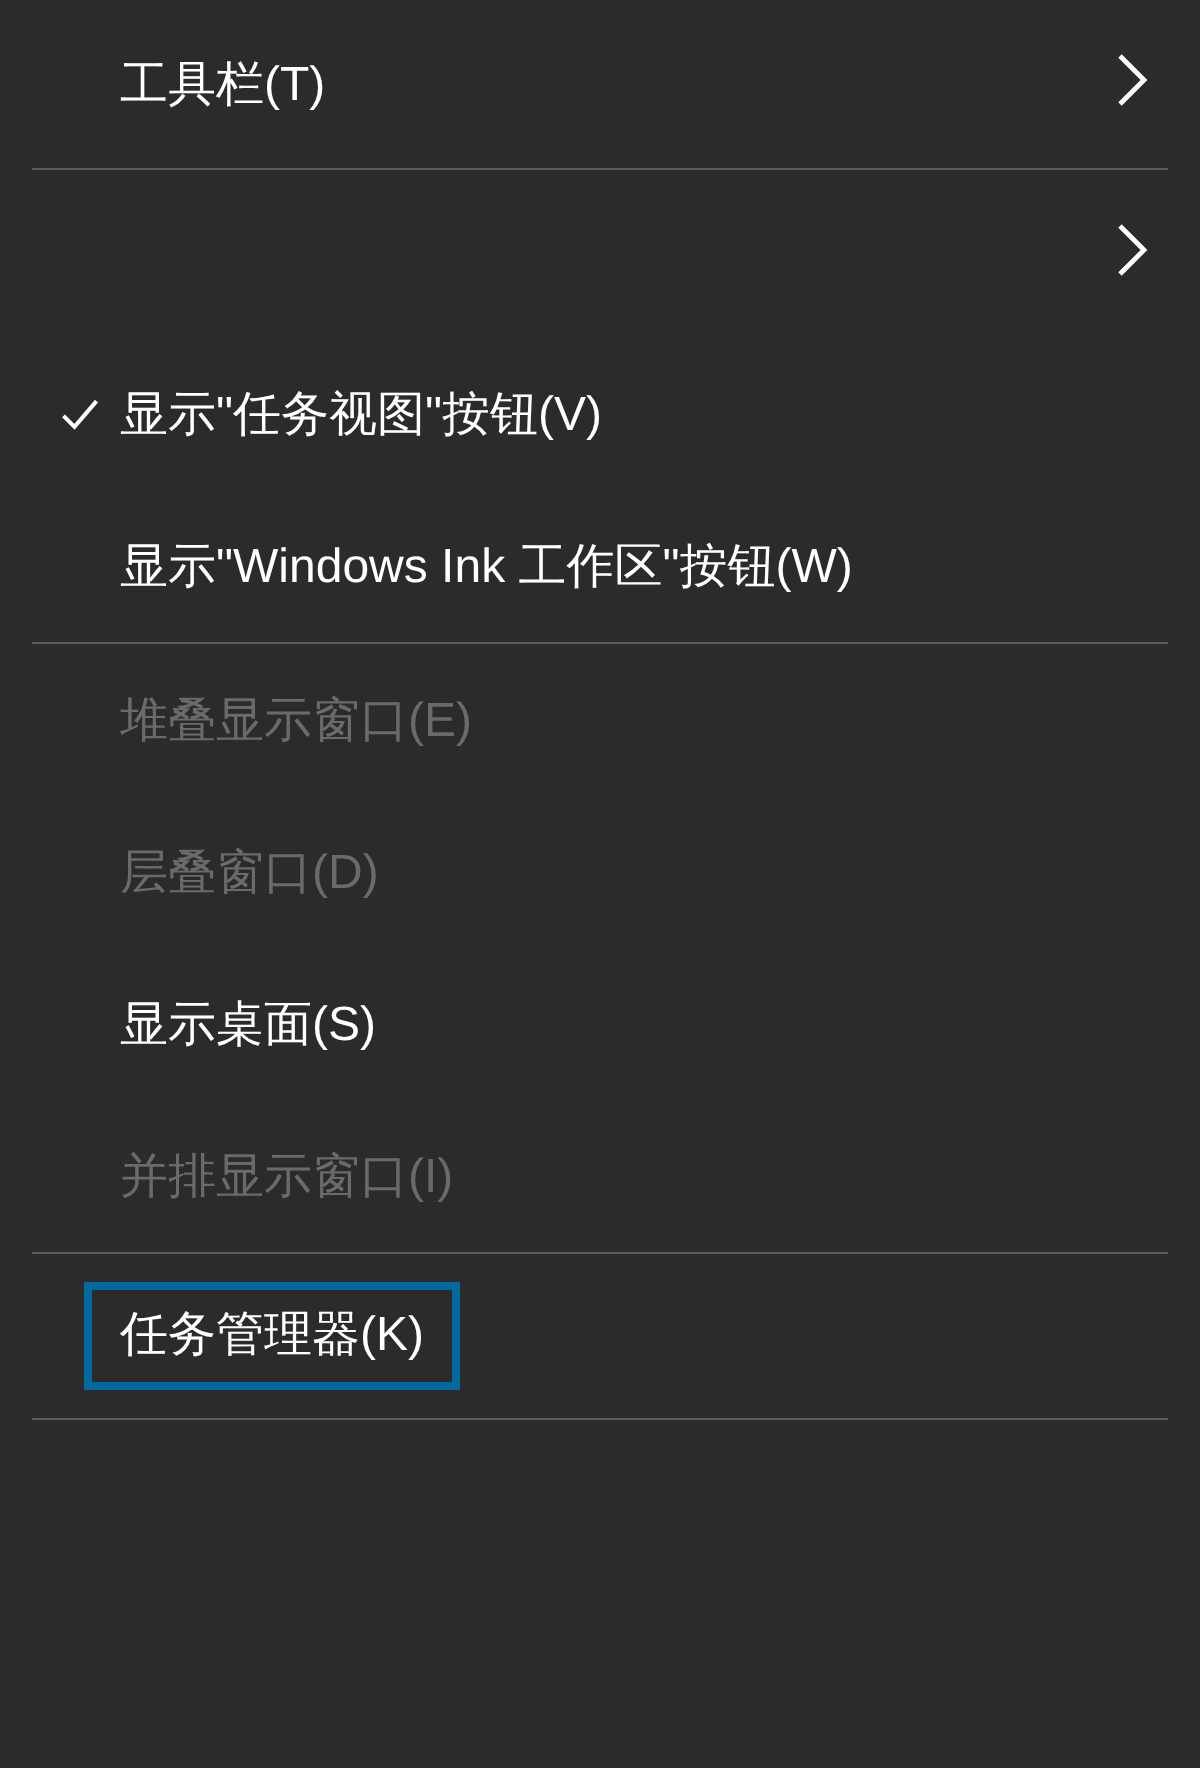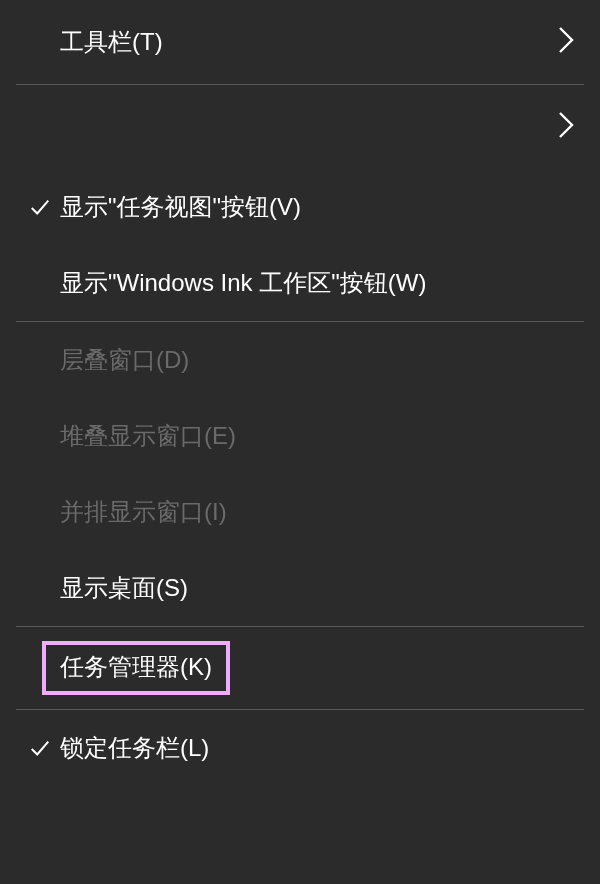--- a/index.html
+++ b/index.html
@@ -57,21 +57,21 @@
       height: 1px;
       background: #5a5a5a;
       margin: 0 16px;
     }
     .checkmark svg {
       width: 22px;
       height: 22px;
     }
     .highlighted {
       display: inline-block;
-      border: 4px solid #f0abfc;
+      border: 4px solid #0369a1;
       padding: 6px 14px 8px 14px;
       margin-left: -18px;
     }
   </style>
 </head>
 <body>
 
 <div class="menu">
 
   <div class="menu-item has-submenu">
@@ -107,56 +107,48 @@
   <div class="menu-item">
     <span class="icon-slot"></span>
     <span class="label">显示"Windows Ink 工作区"按钮(W)</span>
   </div>
 
 
   <div class="divider"></div>
 
   <div class="menu-item">
     <span class="icon-slot"></span>
+    <span class="label disabled">堆叠显示窗口(E)</span>
+  </div>
+
+  <div class="menu-item">
+    <span class="icon-slot"></span>
     <span class="label disabled">层叠窗口(D)</span>
   </div>
 
   <div class="menu-item">
     <span class="icon-slot"></span>
-    <span class="label disabled">堆叠显示窗口(E)</span>
+    <span class="label">显示桌面(S)</span>
   </div>
 
   <div class="menu-item">
     <span class="icon-slot"></span>
     <span class="label disabled">并排显示窗口(I)</span>
-  </div>
-
-  <div class="menu-item">
-    <span class="icon-slot"></span>
-    <span class="label">显示桌面(S)</span>
   </div>
 
   <div class="divider"></div>
 
   <div class="menu-item" style="height:82px;">
     <span class="icon-slot"></span>
     <span class="label">
       <span class="highlighted">任务管理器(K)</span>
     </span>
   </div>
 
   <div class="divider"></div>
 
-  <div class="menu-item">
-    <span class="icon-slot checkmark">
-      <svg viewBox="0 0 24 24" fill="none" stroke="#ffffff" stroke-width="2.2">
-          <polyline points="3,13 9,19 21,5"></polyline>
-        </svg>
-    </span>
-    <span class="label">锁定任务栏(L)</span>
-  </div>
 
   <div class="menu-item">
     
     
   </div>
 
 </div>
 
 </body></html>

